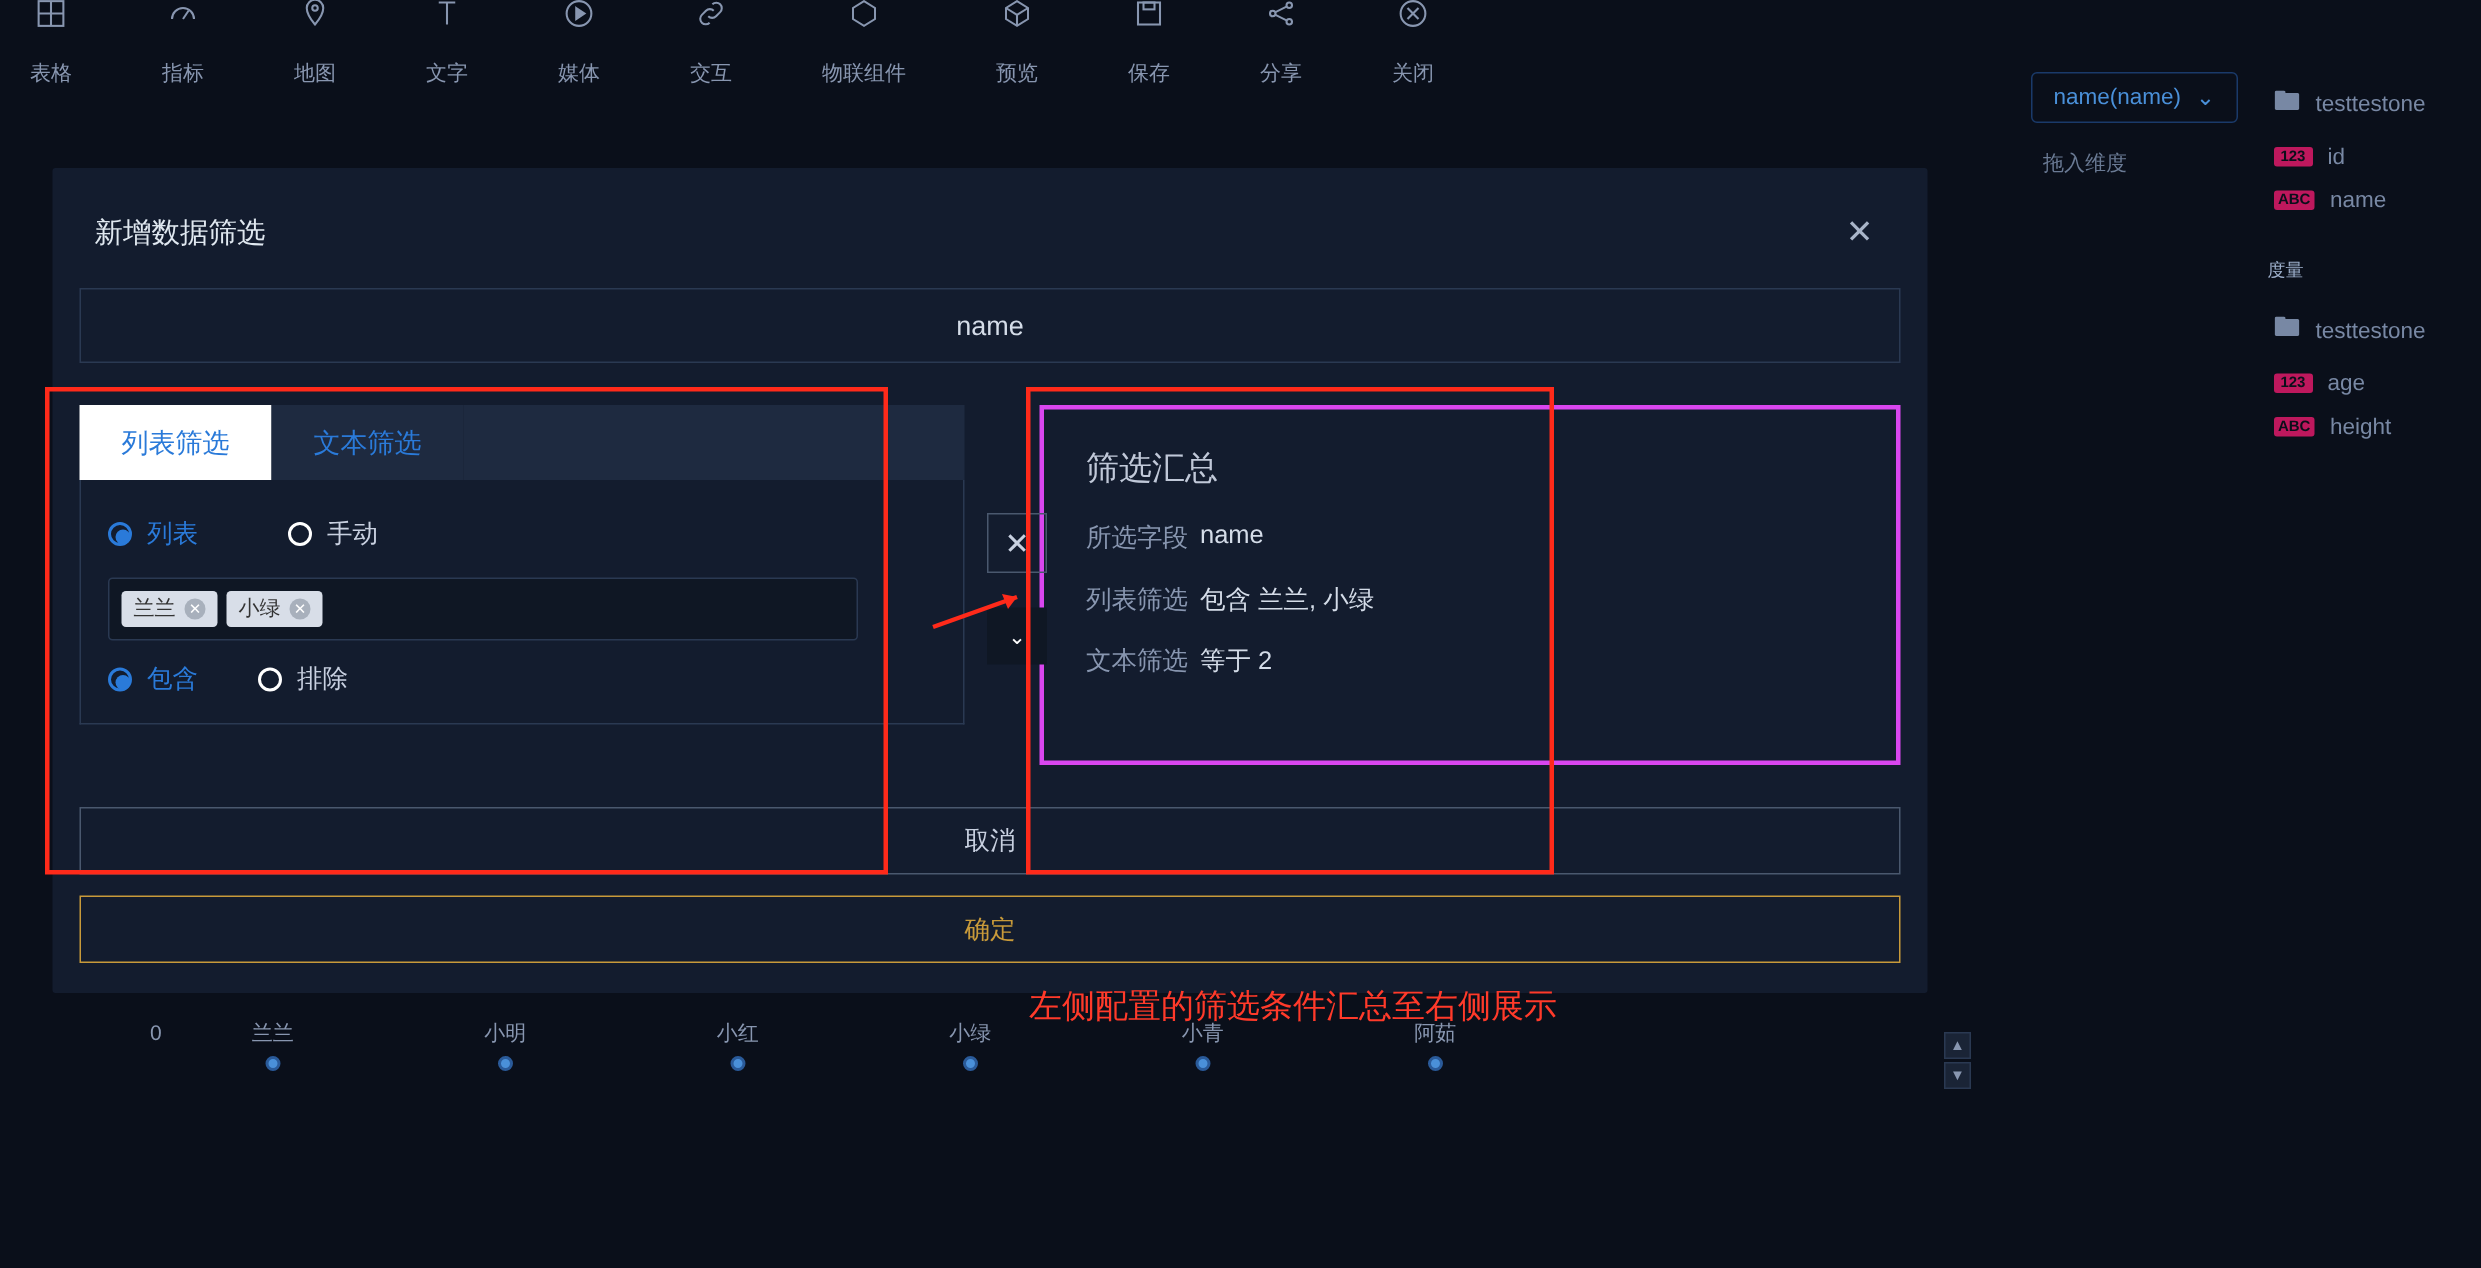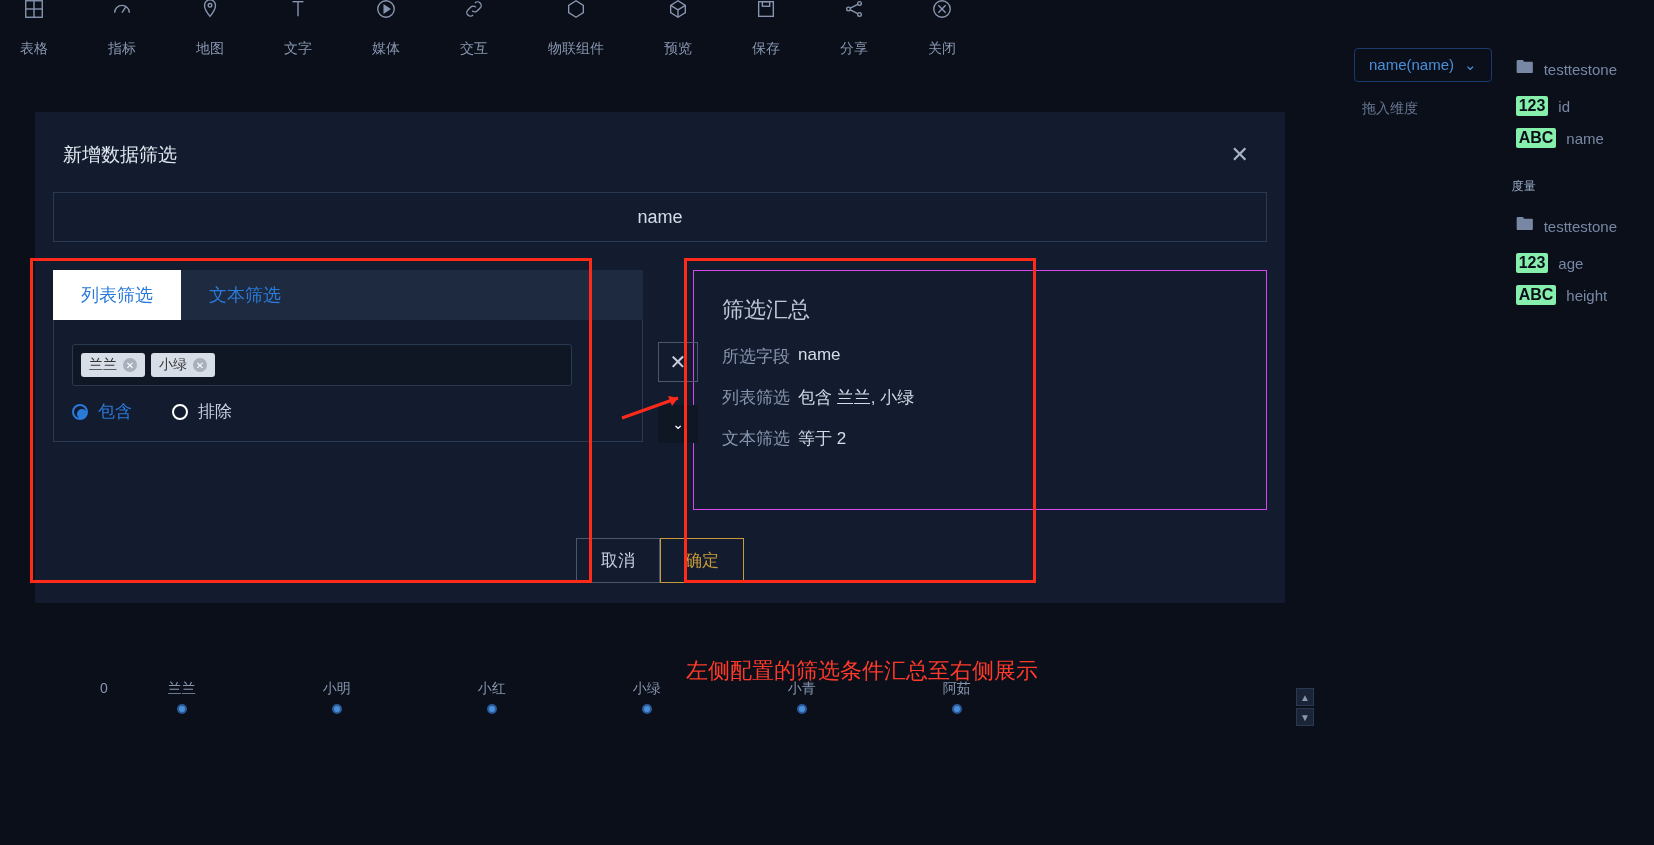--- a/index.html
+++ b/index.html
@@ -57,21 +57,21 @@
   margin-bottom: 10px;
 }
 .r-item {
   display: flex;
   align-items: center;
   gap: 10px;
   padding: 6px 4px;
   color: #7888a4;
   font-size: 15px;
 }
-.r-icon { font-size: 16px; background:#86efac; color:#0a0f1a; padding:1px 3px; border-radius:2px; font-weight:bold; min-width:26px; text-align:center;}
+.r-icon { font-size: 10px; background:#be185d; color:#0a0f1a; padding:1px 3px; border-radius:2px; font-weight:bold; min-width:26px; text-align:center;}
 .folder-icon { color:#7888a4; font-size:18px; }
 
 
 .chart-axis {
   position: absolute;
   left: 100px;
   top: 680px;
   width: 1000px;
   height: 40px;
   display: flex;
@@ -279,42 +279,44 @@
 .annotation {
   position: absolute;
   left: 686px;
   top: 656px;
   color: #ff3a2a;
   font-size: 22px;
 }
 
 
 .right-pane {
-  border: 1px solid #d946ef;
+  border: 3px solid #d946ef;
   flex: 1;
   padding: 24px 28px;
   min-height: 240px;
 }
 .sum-title {
   font-size: 22px;
   color: #c0c8d8;
   margin-bottom: 20px;
 }
 .sum-row {
   display: flex;
   font-size: 17px;
   margin-bottom: 18px;
 }
 .sum-label { color: #8896b0; min-width: 76px; }
 .sum-value { color: #d4dce8; }
 
 .modal-footer {
   display: flex;
   justify-content: center;
+  gap: 14px;
   margin-top: 28px;
+  flex-direction: column;
 }
 .btn {
   padding: 10px 24px;
   font-size: 17px;
   cursor: pointer;
   border: 1px solid #4a586e;
   background: transparent;
   color: #c8d0e0;
 }
 .btn.primary {
@@ -505,20 +507,30 @@
     <div class="name-field">name</div>
 
     <div class="body-row">
       <div class="left-pane">
         <div class="tabs">
           <div class="tab active">列表筛选</div>
           <div class="tab inactive">文本筛选</div>
           <div class="tabs-fill"></div>
         </div>
         <div class="left-box">
+          <div class="radio-row">
+            <div class="radio sel">
+              <div class="radio-dot checked"></div>
+              <span>列表</span>
+            </div>
+            <div class="radio unsel">
+              <div class="radio-dot"></div>
+              <span>手动</span>
+            </div>
+          </div>
           <div class="tags-input">
             <div class="tag">
               <span>兰兰</span>
               <span class="tag-x">✕</span>
             </div>
             <div class="tag">
               <span>小绿</span>
               <span class="tag-x">✕</span>
             </div>
           </div>

